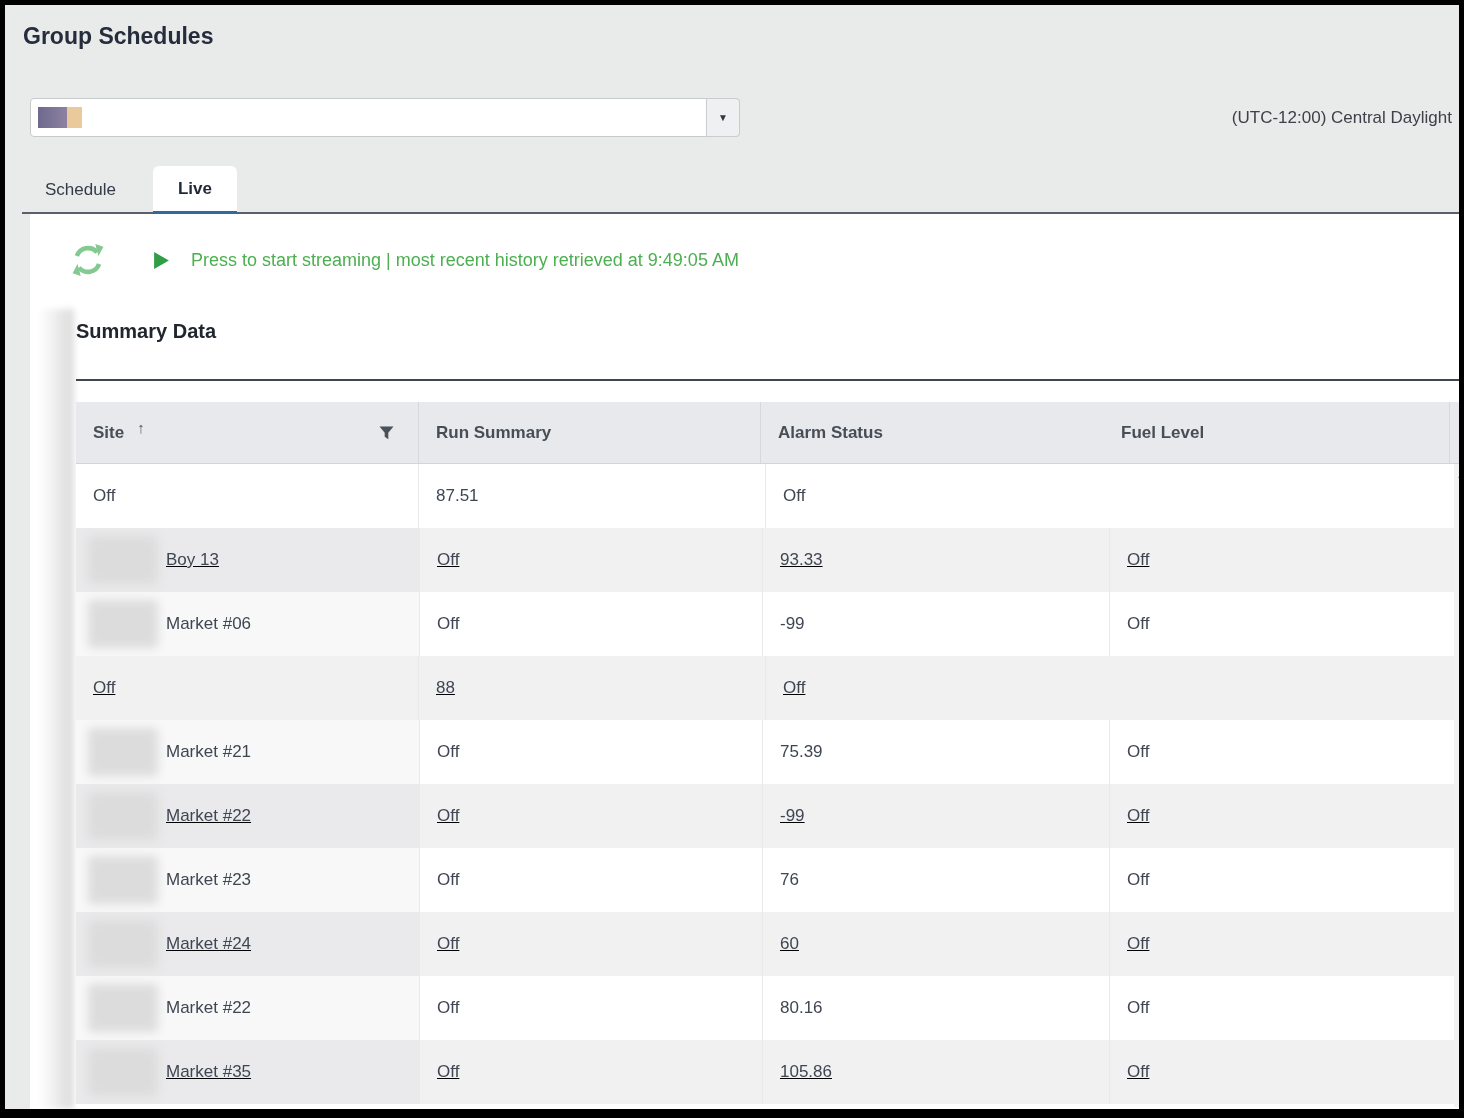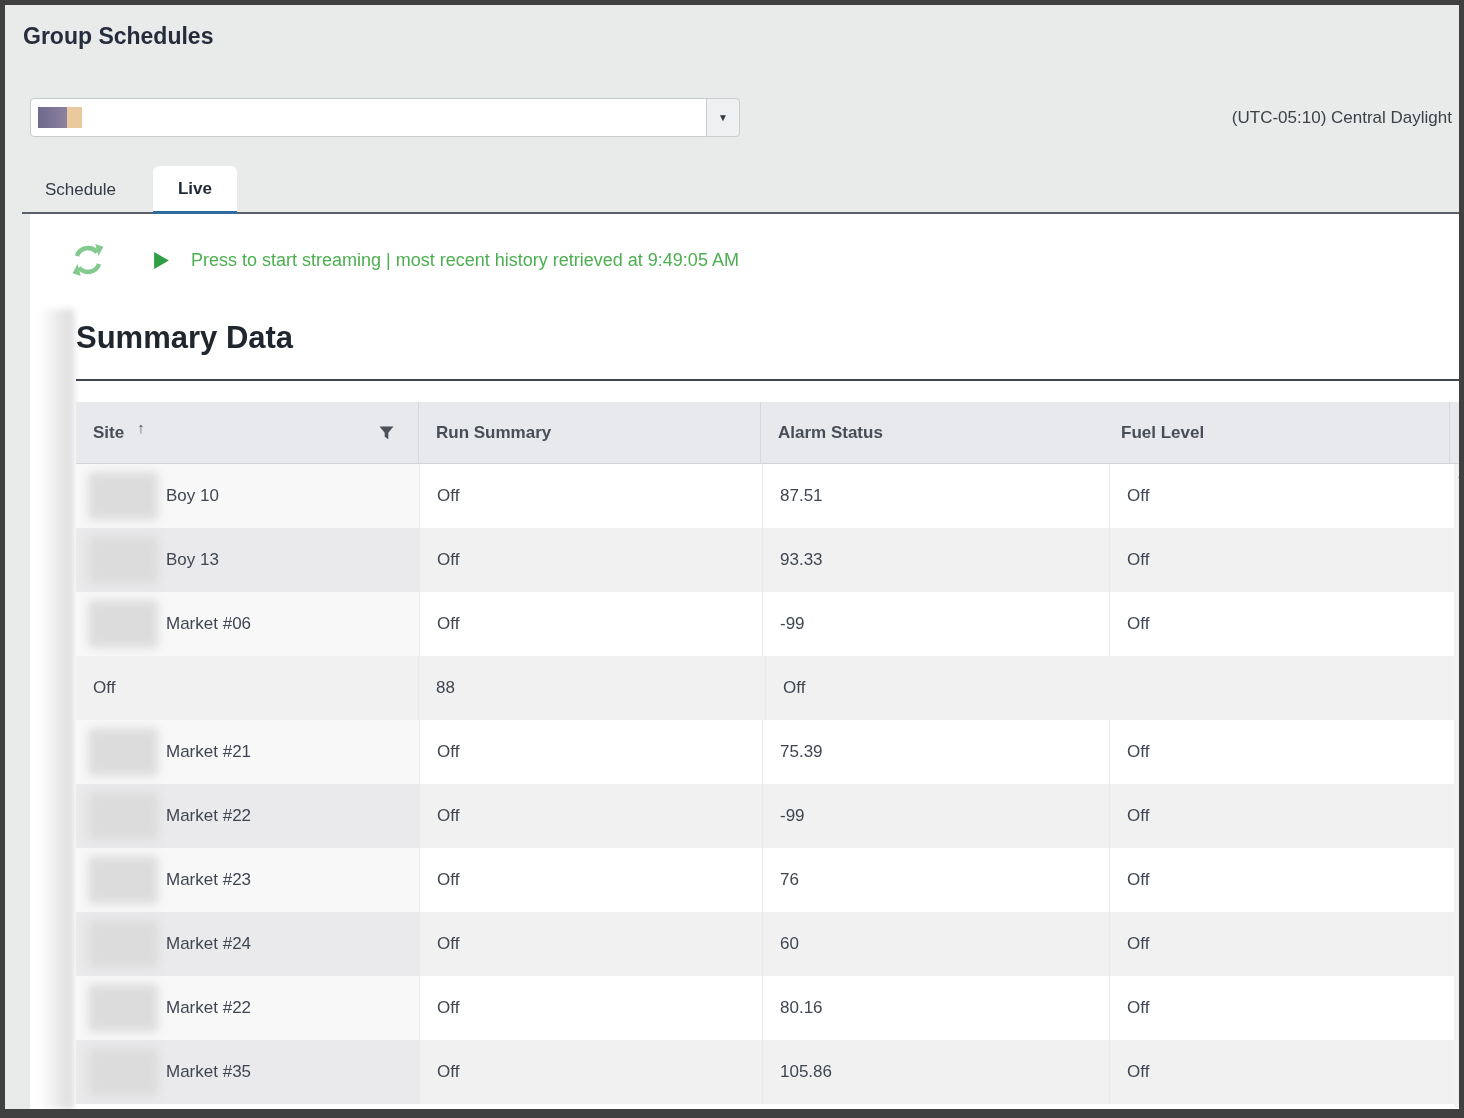--- a/index.html
+++ b/index.html
@@ -1,19 +1,19 @@
 <!DOCTYPE html>
 <html><head>
 <meta charset="utf-8">
 <style>
   * { margin:0; padding:0; box-sizing:border-box; }
   body { font-family:"Liberation Sans", sans-serif; }
 
   .screen{ position:relative; width:1464px; height:1118px;
-           background:#404040; overflow:hidden; }
+           background:#000000; overflow:hidden; }
   .frame{ position:absolute; left:5px; top:5px; right:5px; bottom:9px;
           background:#e9eaea; overflow:hidden; }
 
   
   .page-title{ position:absolute; left:18px; top:18px;
                font-size:23px; font-weight:600; color:#252c3b; }
 
   .group-select{ position:absolute; left:25px; top:93px; width:710px; height:39px;
                  background:#fff; border:1px solid #c6cacd; border-radius:4px;
                  display:flex; align-items:center; cursor:pointer; }
@@ -48,21 +48,21 @@
                 background:linear-gradient(to right, rgba(222,222,222,0), rgba(213,213,214,0.85));
                 filter:blur(3px); pointer-events:none; }
 
   .stream-bar{ position:absolute; left:38px; top:18px; height:56px;
                display:flex; align-items:center; }
   .refresh-btn{ width:40px; height:40px; margin-right:45px; cursor:pointer; }
   .play-btn{ width:17px; height:19px; margin-right:21px; cursor:pointer; }
   .stream-text{ font-size:18px; color:#4caf50; }
 
   .summary-title{ position:absolute; left:46px; top:106px;
-                  font-size:31px; font-weight:600; color:#20262e; }
+                  font-size:20px; font-weight:600; color:#20262e; }
   .heading-rule{ position:absolute; left:46px; right:0; top:165px; height:2px;
                  background:#3c4753; }
 
   
   .grid{ position:absolute; left:46px; top:188px; width:1391px; height:706px; }
 
   .grid-header{ height:62px; background:#e7e9ec; display:flex;
                 border-bottom:1px solid #d2d5d8; }
   .hcell{ display:flex; align-items:center; padding-left:17px;
           font-size:17px; font-weight:700; color:#474e57;
@@ -72,21 +72,21 @@
   .h-fuel{ width:347px; }
   .h-alarm{ width:344px; border-right:none; }
   .h-spacer{ flex:1; border-right:none; cursor:default; }
   .sort-arrow{ font-size:15px; font-weight:400; color:#565c64;
                margin-left:13px; position:relative; top:-5px; }
   .funnel{ margin-left:auto; margin-right:24px; display:flex; }
 
   .grid-body{ position:relative; height:643px; overflow:hidden; background:#fff; }
   .rows{ margin-right:13px; }
   .grid-row{ display:flex; height:64px; background:#fff; cursor:pointer; }
-  .grid-row.alt{ background:#f1f1f2; }
+  .grid-row.alt{ background:#f1f1f2;text-decoration:underline; }
   .cell{ display:flex; align-items:center; font-size:17px; color:#3f4652;
          border-right:1px solid #e8e9eb; padding-left:17px; }
   .cell-site{ width:344px; padding-left:12px; background:rgba(118,124,130,0.05); }
   .cell-run{ width:343px; }
   .cell-fuel{ width:347px; }
   .cell-alarm{ width:344px; border-right:none; }
   .redact{ width:70px; height:48px; flex:none; margin-right:8px;
            background:#dcdcdc; border-radius:4px; filter:blur(5px); }
 
   .vscroll{ position:absolute; right:0; top:0; bottom:0; width:13px;
@@ -103,21 +103,21 @@
     <div class="page-title">Group Schedules</div>
 
     <div class="group-select">
       <span class="redact-chip">
         <span class="redact-purple"></span>
         <span class="redact-tan"></span>
       </span>
       <span class="dd-arrow-btn">▼</span>
     </div>
 
-    <div class="timezone">(UTC-05:10) Central Daylight</div>
+    <div class="timezone">(UTC-12:00) Central Daylight</div>
 
     <div class="tab-schedule">Schedule</div>
     <div class="tab-live">Live</div>
     <div class="top-divider"></div>
 
     <div class="panel">
       <div class="left-smudge"></div>
 
       <div class="stream-bar">
         <span class="refresh-btn">
@@ -158,24 +158,20 @@
           </div>
           <div class="hcell h-fuel">
             <span>Fuel Level</span>
           </div>
           <div class="hcell h-spacer"></div>
         </div>
 
         <div class="grid-body">
           <div class="rows">
               <div class="grid-row">
-    <div class="cell cell-site">
-      <span class="redact"></span>
-      <span>Boy 10</span>
-    </div>
     <div class="cell cell-run">Off</div>
     <div class="cell cell-fuel">87.51</div>
     <div class="cell cell-alarm">Off</div>
   </div>
               <div class="grid-row alt">
     <div class="cell cell-site">
       <span class="redact"></span>
       <span>Boy 13</span>
     </div>
     <div class="cell cell-run">Off</div>

